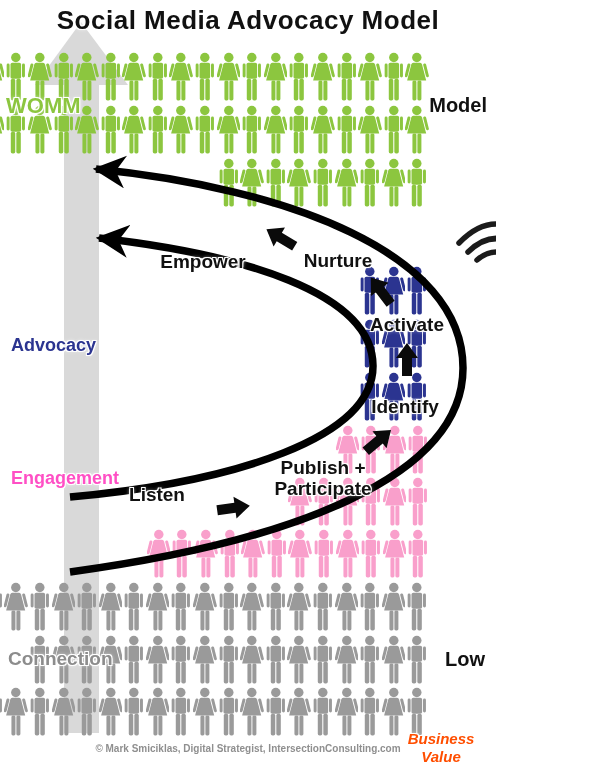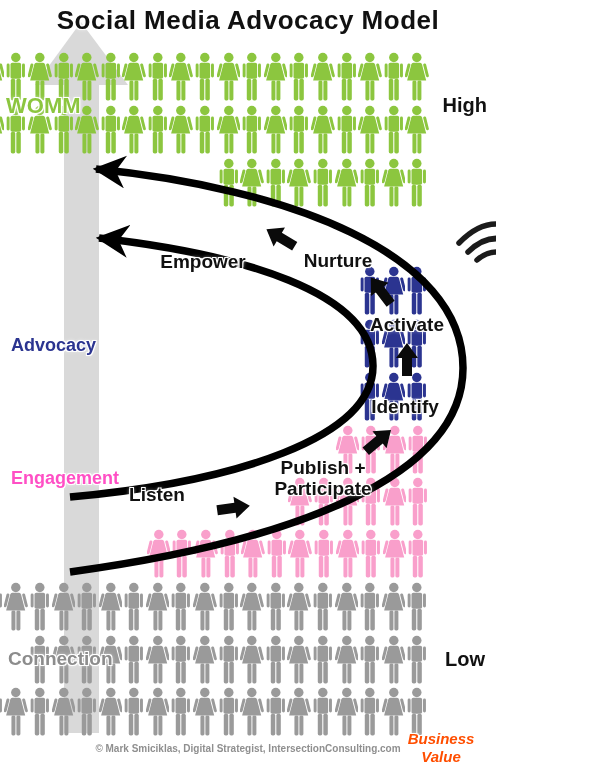--- a/index.html
+++ b/index.html
@@ -1188,21 +1188,21 @@
     </g>
   </svg>
 
   <div class="lbl title">Social Media Advocacy Model</div>
 
   <div class="lbl" id="lbl-womm">WOMM</div>
   <div class="lbl" id="lbl-advocacy">Advocacy</div>
   <div class="lbl" id="lbl-engagement">Engagement</div>
   <div class="lbl" id="lbl-connection">Connection</div>
 
-  <div class="lbl" id="lbl-high">High</div>
+  <div class="lbl" id="lbl-high">Model</div>
   <div class="lbl" id="lbl-low">Low</div>
   <div class="lbl" id="lbl-business">Business Value</div>
 
   <div class="lbl step" id="step-listen">Listen</div>
   <div class="lbl step" id="step-publish">
     <span>Publish +</span><br>
     <span>Participate</span>
   </div>
   <div class="lbl step" id="step-identify">Identify</div>
   <div class="lbl step" id="step-activate">Activate</div>

